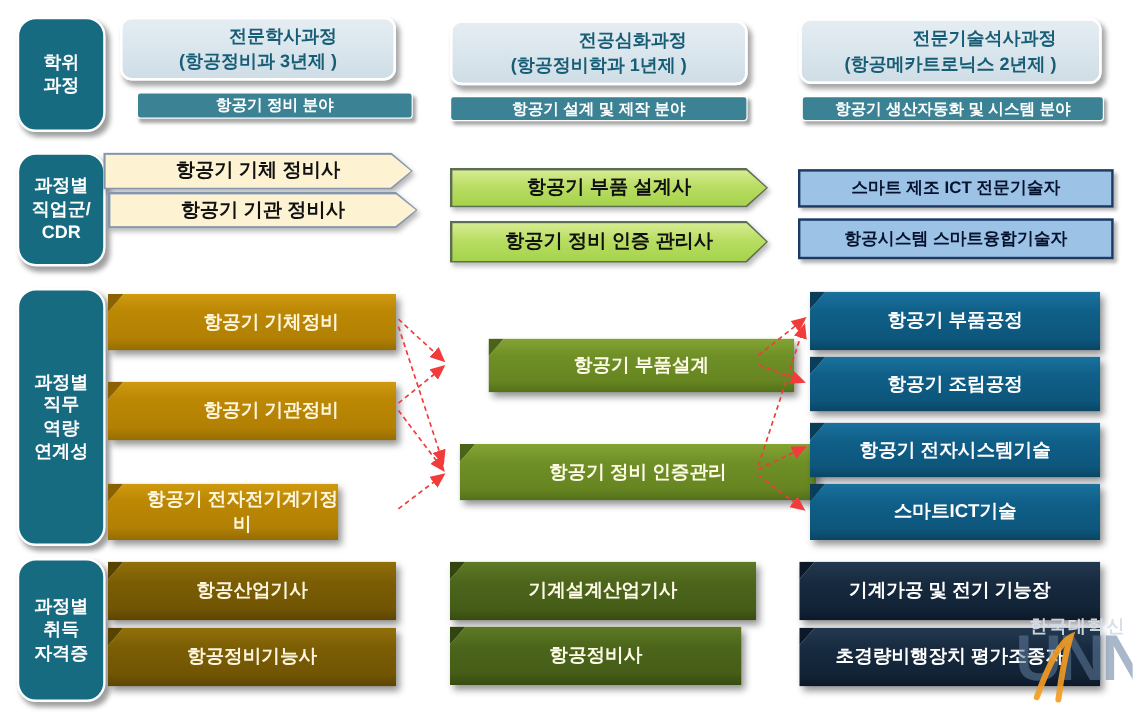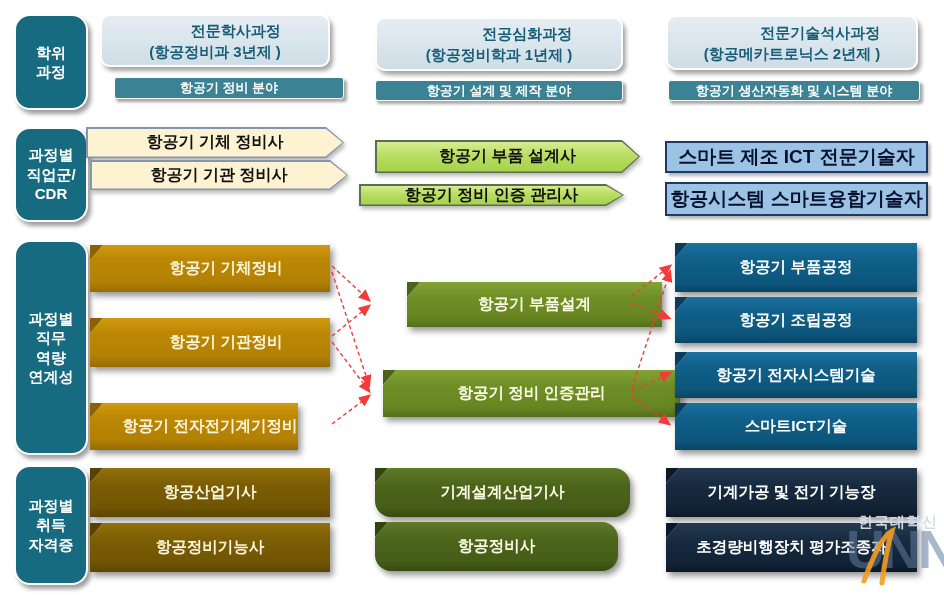--- a/index.html
+++ b/index.html
@@ -43,42 +43,42 @@
   .chev.cream .edge{ background:#84920; background:#8496ae; }
   .chev.cream .fill{ background:#fdf3d3; }
   .chev.green .edge{ background:#5c6e52; }
   .chev.green .fill{ background:linear-gradient(180deg,#d7ec92 0%,#b8dd62 45%,#a5d24b 100%); }
 
   
   .bluerect{
     position:absolute; background:#9cc2e5; border:2px solid #1f3864;
     box-shadow:2.5px 3px 3px rgba(0,0,0,.3);
     display:flex; align-items:center; justify-content:center;
-    font-weight:bold; font-size:19px; color:#05122e; text-align:center;
+    font-weight:bold; font-size:14px; color:#05122e; text-align:center;
   }
 
   
   .fold{ position:absolute; filter:drop-shadow(3px 4px 3px rgba(0,0,0,.42)); }
   .fold .face{
     position:absolute; inset:0;
     clip-path:polygon(13px 0, 100% 0, 100% 100%, 0 100%, 0 15px);
     display:flex; align-items:center; justify-content:center;
     font-weight:bold; font-size:15.5px; text-align:center;
   }
   .fold .corner{ position:absolute; left:0; top:0; width:13px; height:15px;
     clip-path:polygon(0 0, 100% 0, 0 100%); }
   .fold.gold .face{ background:linear-gradient(180deg,#d09a10 0%,#bc8804 30%,#b28003 78%,#966c03 100%); color:#fdf6dd;padding-left:32px; }
   .fold.gold .corner{ background:#8a6203; }
   .fold.olive .face{ background:linear-gradient(180deg,#83a433 0%,#6e8e26 35%,#678621 78%,#53701a 100%); color:#fdfae6; }
   .fold.olive .corner{ background:#4a6318; }
   .fold.petrol .face{ background:linear-gradient(180deg,#1a729e 0%,#0f5f88 35%,#0d567c 80%,#0a4564 100%); color:#ffffff; }
   .fold.petrol .corner{ background:#093d59; }
   .fold.brown .face{ background:linear-gradient(180deg,#92700a 0%,#7b5d04 35%,#715503 80%,#5c4502 100%); color:#fcf5dd; }
   .fold.brown .corner{ background:#574200; }
-  .fold.darkolive .face{ background:linear-gradient(180deg,#5e7b26 0%,#4c651b 35%,#455d17 80%,#374b10 100%); color:#fdfae6;border-radius:16px; }
+  .fold.darkolive .face{ background:linear-gradient(180deg,#5e7b26 0%,#4c651b 35%,#455d17 80%,#374b10 100%); color:#fdfae6; }
   .fold.darkolive .corner{ background:#32450e; }
   .fold.navy .face{ background:linear-gradient(180deg,#23394f 0%,#16293e 40%,#122336 80%,#0c1828 100%); color:#ffffff; }
   .fold.navy .corner{ background:#0c1828; }
 
   
   svg.connectors{ position:absolute; left:0; top:0; pointer-events:none; }
 
   
   .wm-caption{ position:absolute; left:858px; top:513px; font-size:15px; font-weight:bold;
     color:rgba(212,220,230,.95); letter-spacing:1px; white-space:nowrap; }
@@ -121,37 +121,37 @@
   </div>
   <div class="chev cream" style="left:90px;top:160px;width:258px;height:30px;">
     <div class="edge"></div>
       <div class="fill">항공기 기관 정비사</div>
   </div>
 
   <div class="chev green" style="left:375px;top:140px;width:265px;height:33px;">
     <div class="edge"></div>
       <div class="fill">항공기 부품 설계사</div>
   </div>
-  <div class="chev green" style="left:359px;top:184px;width:265px;height:22px;">
+  <div class="chev green" style="left:375px;top:184px;width:265px;height:35px;">
     <div class="edge"></div>
       <div class="fill">항공기 정비 인증 관리사</div>
   </div>
 
   <div class="bluerect" style="left:665px;top:141px;width:263px;height:32px;">스마트 제조 ICT 전문기술자</div>
   <div class="bluerect" style="left:665px;top:182px;width:263px;height:34px;">항공시스템 스마트융합기술자</div>
 
   <div class="fold gold" style="left:90px;top:245px;width:240px;height:47px;">
     <div class="corner"></div>
       <div class="face">항공기 기체정비</div>
   </div>
   <div class="fold gold" style="left:90px;top:318px;width:240px;height:49px;">
     <div class="corner"></div>
       <div class="face">항공기 기관정비</div>
   </div>
-  <div class="fold gold" style="left:90px;top:403px;width:208px;height:47px;">
+  <div class="fold gold" style="left:90px;top:403px;width:192px;height:47px;">
     <div class="corner"></div>
       <div class="face">항공기 전자전기계기정비</div>
   </div>
 
   <div class="fold olive" style="left:375px;top:282px;width:255px;height:45px;margin-left:32px;">
     <div class="corner"></div>
       <div class="face">항공기 부품설계</div>
   </div>
   <div class="fold olive" style="left:383px;top:370px;width:297px;height:47px;">
     <div class="corner"></div>

